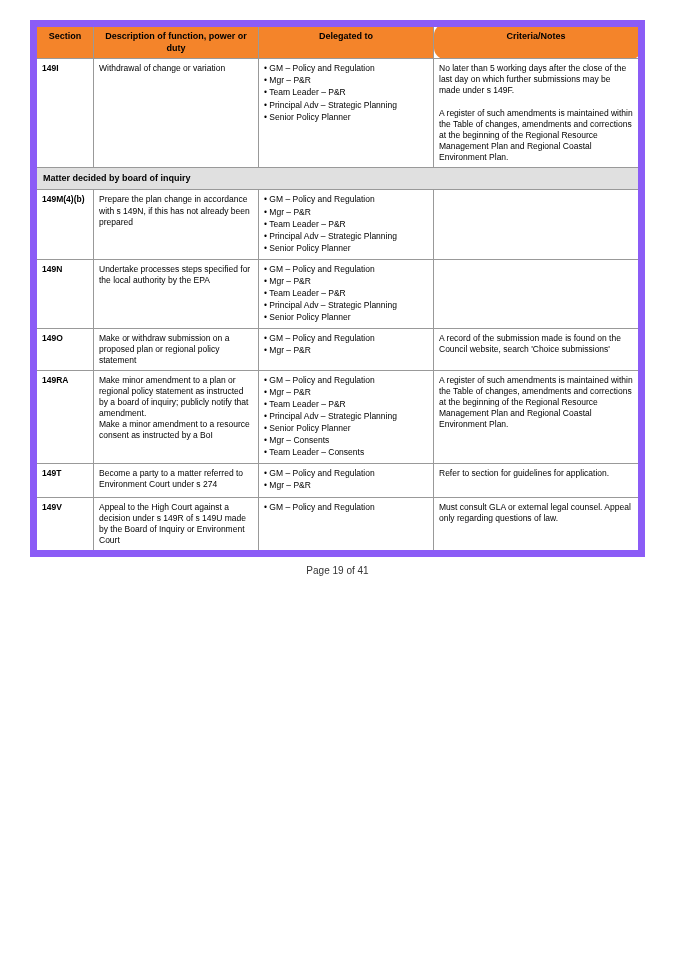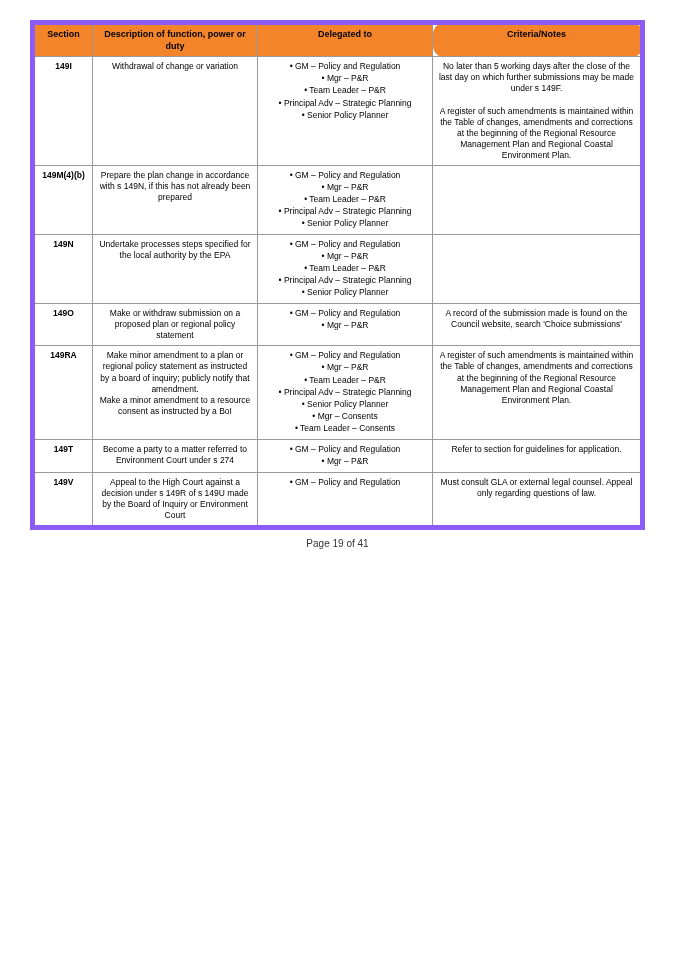--- a/index.html
+++ b/index.html
@@ -7,22 +7,21 @@
       font-family: Arial, sans-serif;
       font-size: 8.5px;
       background: #fff;
       width: 675px;
       min-height: 962px;
       padding: 20px 30px 30px 30px;
     }
     table {
       width: 100%;
       border-collapse: collapse;
-      border: 5px solid #8b5cf6;
-      text-align: center;
+      border: 7px solid #8b5cf6;
     }
     th, td {
       border: 1px solid #999;
       padding: 4px 5px;
       vertical-align: top;
       font-size: 8.5px;
       line-height: 1.3;
     }
     thead th {
       background-color: #f4842a;
@@ -82,20 +81,23 @@
         <td>
           <ul class="delegated-list">
             <li>GM – Policy and Regulation</li>
             <li>Mgr – P&amp;R</li>
             <li>Team Leader – P&amp;R</li>
             <li>Principal Adv – Strategic Planning</li>
             <li>Senior Policy Planner</li>
           </ul>
         </td>
         <td>No later than 5 working days after the close of the last day on which further submissions may be made under s 149F.<br><br>A register of such amendments is maintained within the Table of changes, amendments and corrections at the beginning of the Regional Resource Management Plan and Regional Coastal Environment Plan.</td>
+      </tr>
+      <tr class="section-heading">
+        <td colspan="4">Matter decided by board of inquiry</td>
       </tr>
       <tr>
         <td class="section-cell">149M(4)(b)</td>
         <td>Prepare the plan change in accordance with s 149N, if this has not already been prepared</td>
         <td>
           <ul class="delegated-list">
             <li>GM – Policy and Regulation</li>
             <li>Mgr – P&amp;R</li>
             <li>Team Leader – P&amp;R</li>
             <li>Principal Adv – Strategic Planning</li>

